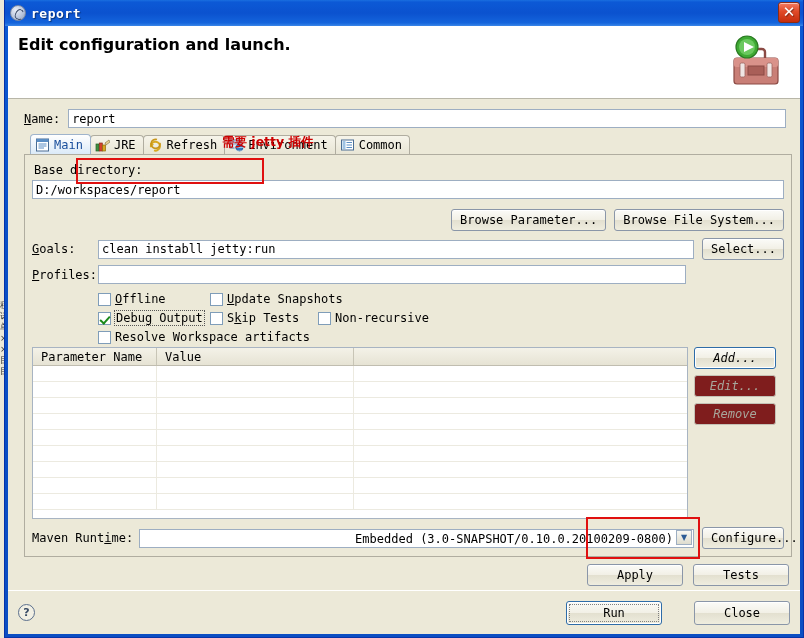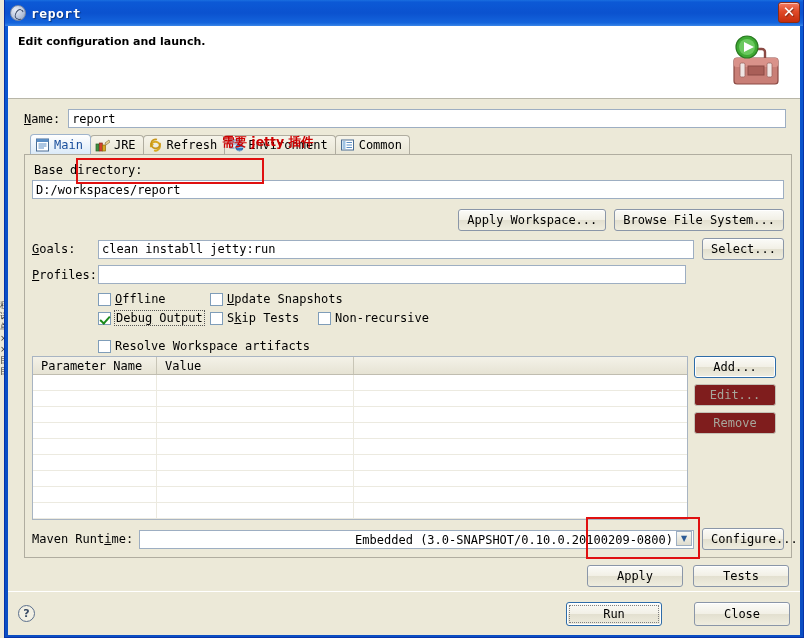--- a/index.html
+++ b/index.html
@@ -85,21 +85,21 @@
   
   #header {
     background: #ffffff;
     height: 73px; min-height: 73px;
     border-bottom: 1px solid #b8b6a8;
     position: relative;
     padding: 9px 0 0 10px;
   }
   #header-title {
     font-family: "DejaVu Sans", sans-serif;
-    font-size: 11px; font-weight: bold; color: #000;
+    font-size: 16px; font-weight: bold; color: #000;
   }
   #header-icon {
     position: absolute; right: 18px; top: 6px;
     width: 66px; height: 62px;
   }
 
   
   #body {
     flex: 1; padding: 6px 8px 0 8px;
     display: flex; flex-direction: column;
@@ -219,21 +219,21 @@
     font-family: "DejaVu Sans Mono", monospace;
     font-size: 12px; color: #000;
     padding: 1px 0 0 8px;
     border-right: 1px solid #c8c5b6;
     display: flex; align-items: center;
   }
   .tbody-row { height: 16px; border-bottom: 1px solid #eceae0; display: flex; }
   .tbody-row .td { border-right: 1px solid #eceae0; }
 
   #table-btns { width: 90px; margin-left: 6px; display: flex; flex-direction: column; gap: 6px; }
-  #table-btns .btn { width: 82px; }
+  #table-btns .btn { width: 82px; font-style: italic; }
 
   
   #applybar { display: flex; justify-content: flex-end; gap: 10px; padding: 7px 3px 4px 0; }
   #applybar .btn { width: 96px; }
 
   #runbar {
     height: 44px; min-height: 44px;
     border-top: 1px solid #ffffff;
     display: flex; align-items: center;
     padding: 0 10px;
@@ -361,21 +361,21 @@
           <span>Common</span>
         </div>
       </div>
 
       <div class="group-box" style="margin:0 0 0 8px; flex:1;">
 
         <div class="lbl" style="margin:1px 0 3px 2px;">Base directory:</div>
         <input class="txt" style="width: 100%;" value="D:/workspaces/report">
 
         <div class="row" style="justify-content:flex-end; margin-top:10px; gap:8px;">
-          <button class="btn">Apply Workspace...</button>
+          <button class="btn">Browse Parameter...</button>
           <button class="btn">Browse File System...</button>
         </div>
 
         <div class="row" style="margin-top:7px;">
           <span class="lbl" style="width:66px;"><span class="mn">G</span>oals:</span>
           <input class="txt" style="flex: 1 1 0%; margin-right: 8px;" value="clean instabll jetty:run">
           <button class="btn" style="width:82px;">Select...</button>
         </div>
 
         <div class="row" style="margin-top:5px;">
@@ -387,21 +387,21 @@
           <div class="row" style="margin-bottom:5px;">
             <div class="cb-wrap" style="width:112px;">
               <span class="cbx"></span>
               <span class="lbl cb-lbl"><span class="mn">O</span>ffline</span>
             </div>
             <div class="cb-wrap">
               <span class="cbx"></span>
               <span class="lbl cb-lbl"><span class="mn">U</span>pdate Snapshots</span>
             </div>
           </div>
-          <div class="row" style="margin-bottom:14px;">
+          <div class="row" style="margin-bottom:5px;">
             <div class="cb-wrap focused" style="width:112px;">
               <span class="cbx checked"></span>
               <span class="lbl cb-lbl">Debu<span class="mn">g</span> Output</span>
             </div>
             <div class="cb-wrap" style="width:108px;">
               <span class="cbx"></span>
               <span class="lbl cb-lbl">S<span class="mn">k</span>ip Tests</span>
             </div>
             <div class="cb-wrap">
               <span class="cbx"></span>

